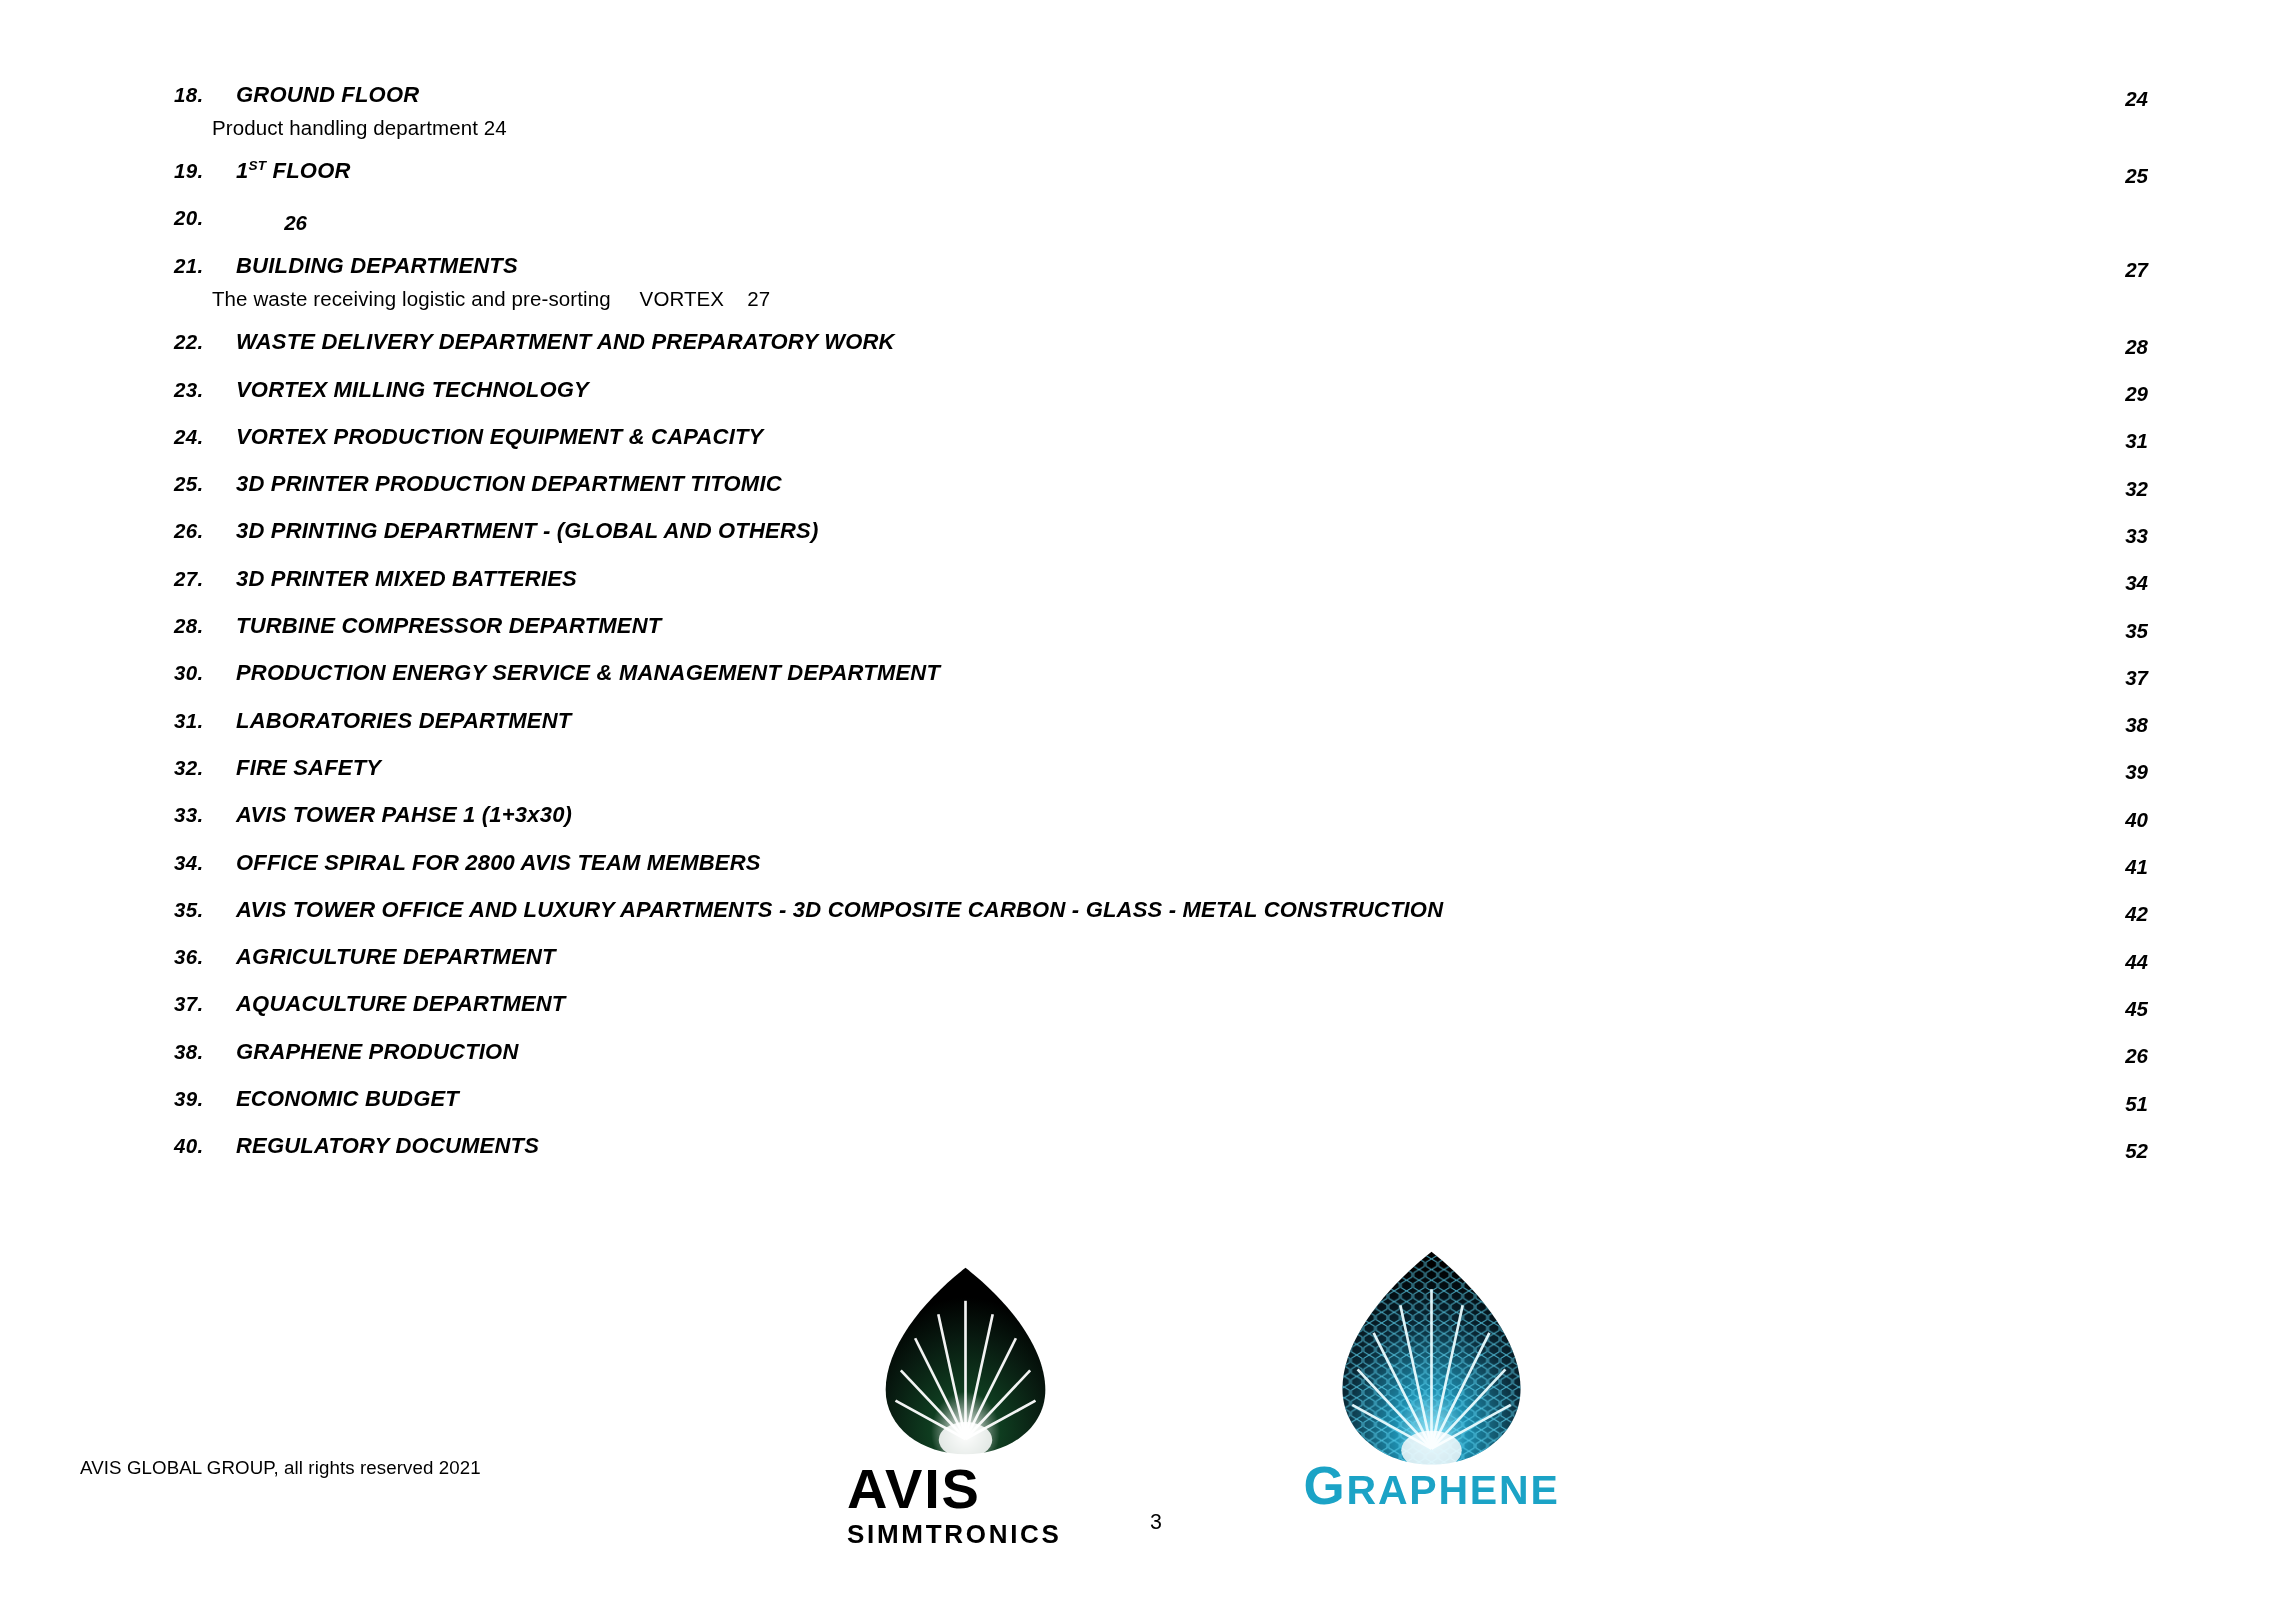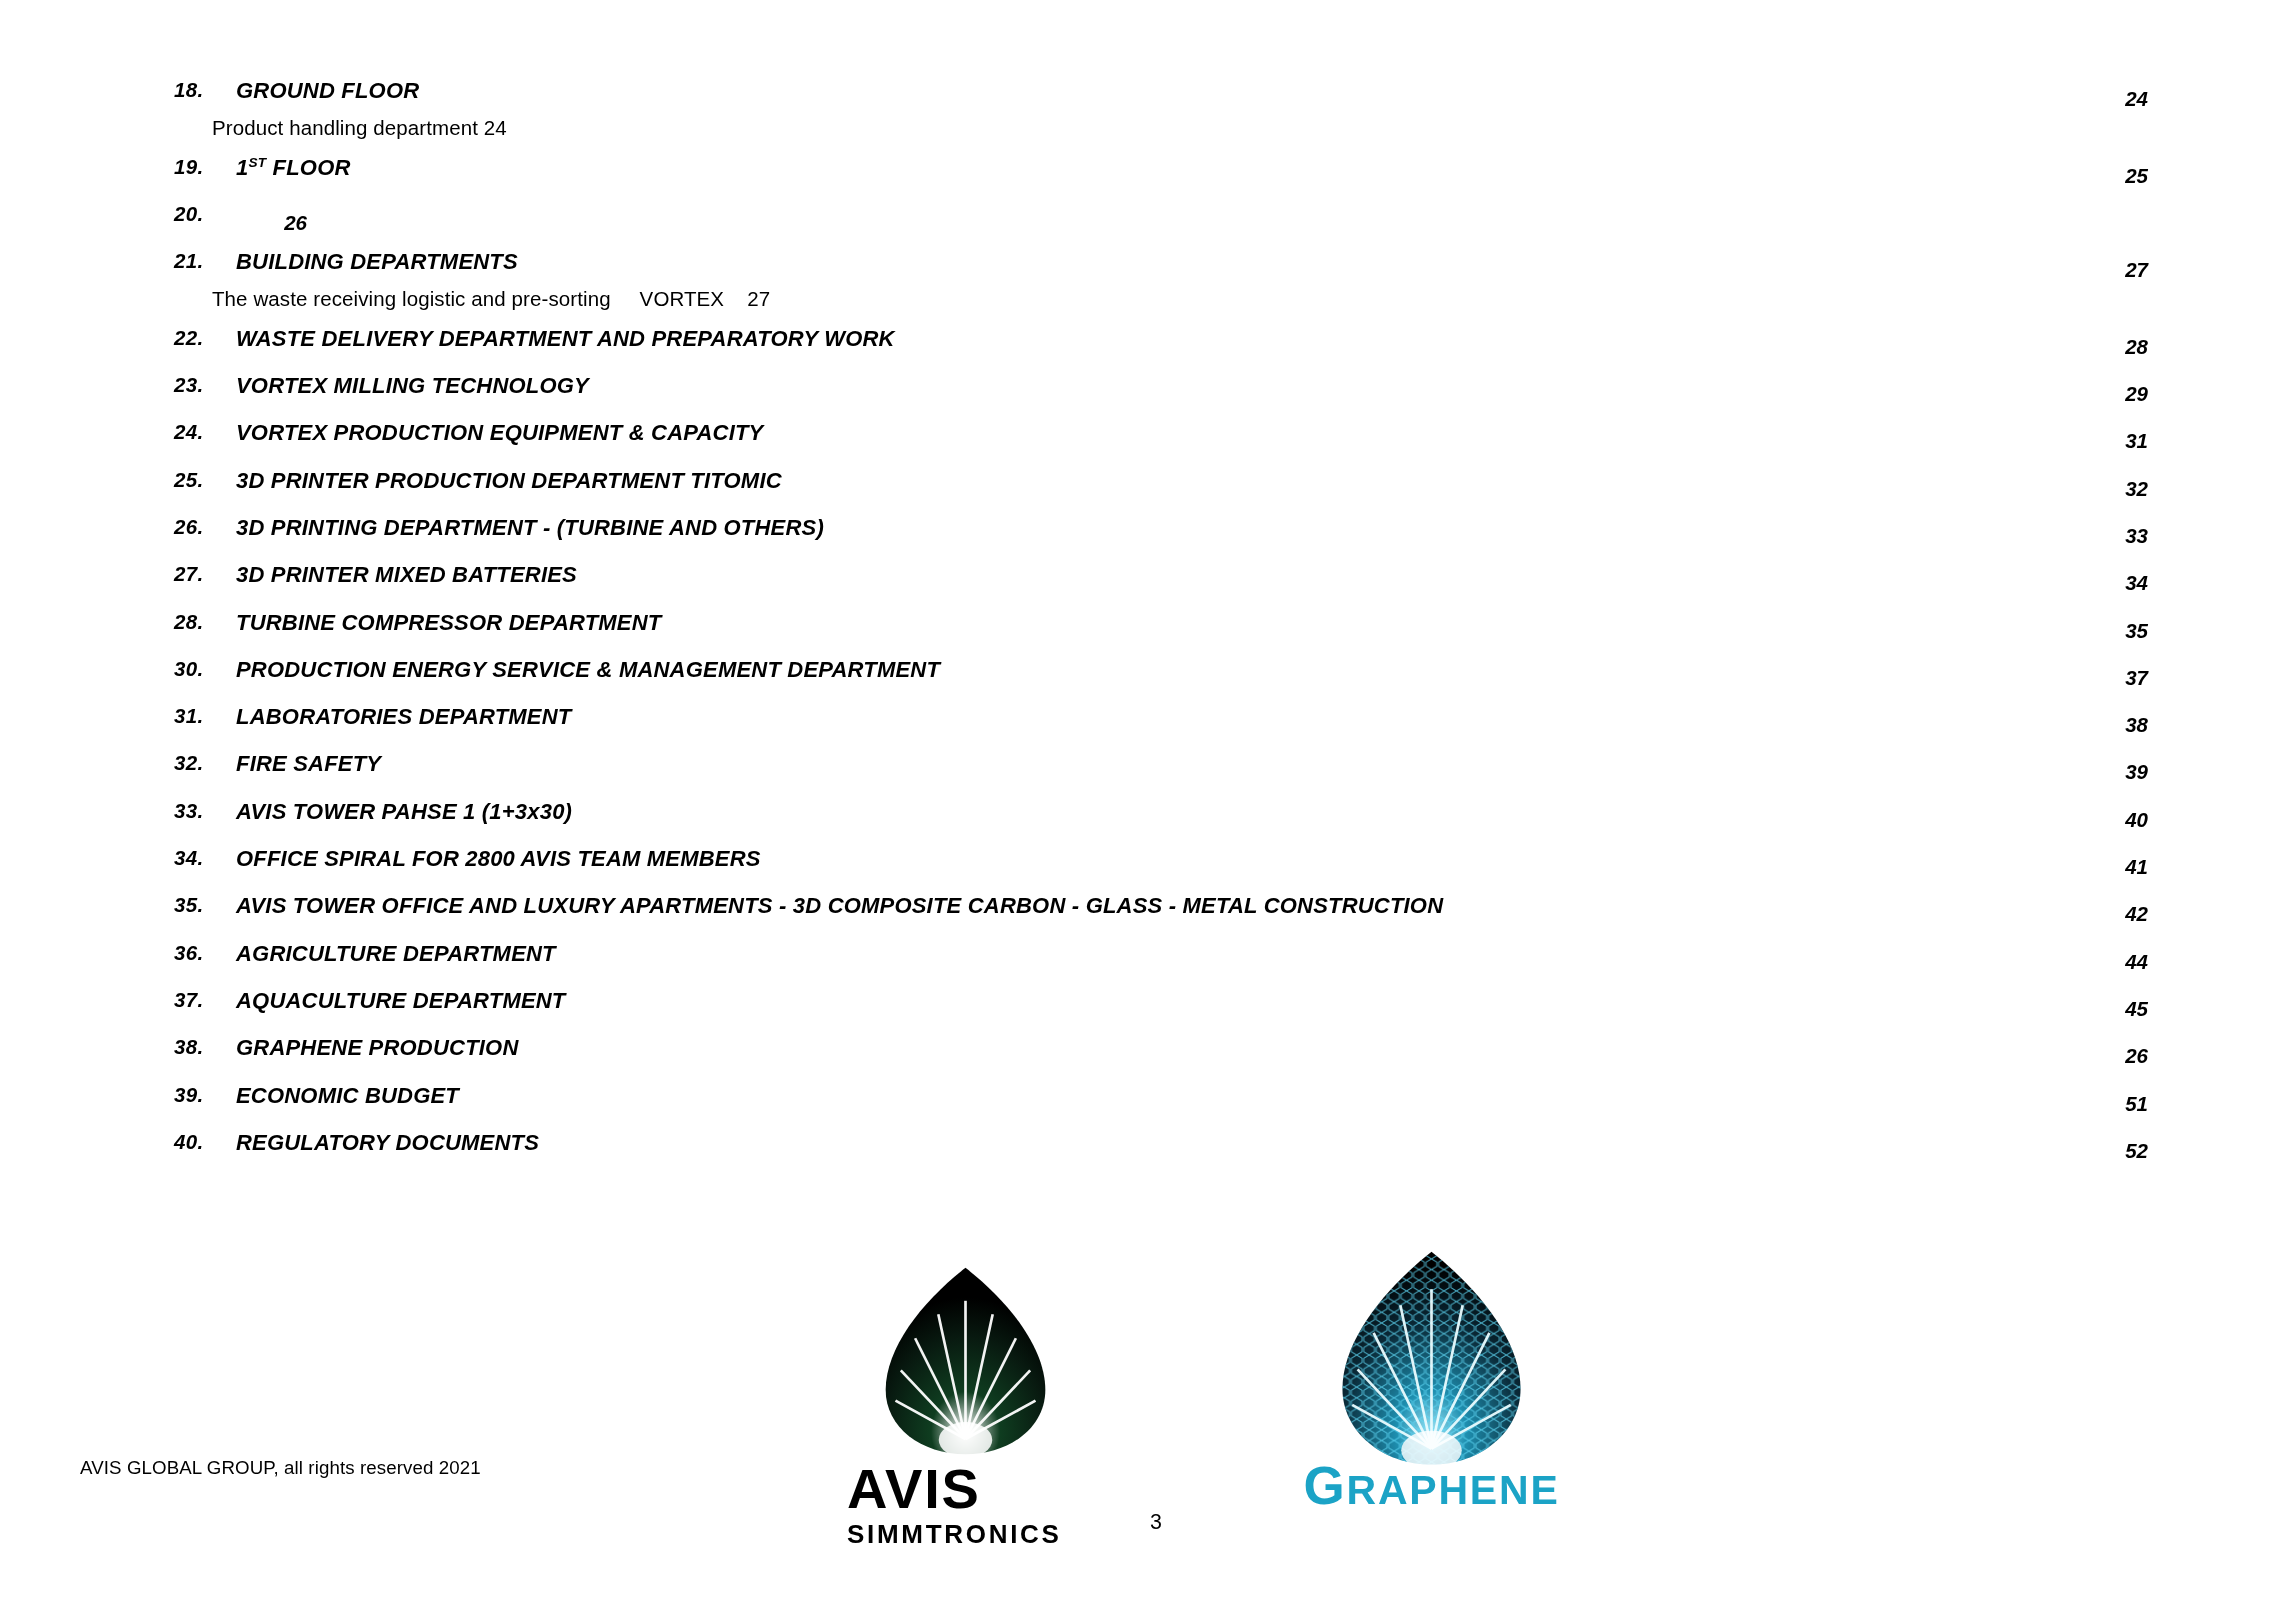--- a/index.html
+++ b/index.html
@@ -23,21 +23,21 @@
     left: 174px;
     top: 78px;
     width: 1974px;
   }
   .toc-entry {
     position: relative;
     margin-bottom: 14.3px;
   }
   .toc-line {
     display: flex;
-    align-items: flex-start;
+    align-items: center;
     width: 100%;
   }
   .toc-num {
     flex: 0 0 62px;
     font-style: italic;
     font-weight: bold;
     font-size: 20.5px;
     letter-spacing: 0.3px;
   }
   .toc-title {
@@ -193,21 +193,21 @@
       <div class="toc-entry">
         <div class="toc-line">
           <span class="toc-num">25.</span>
           <span class="toc-title">3D PRINTER PRODUCTION DEPARTMENT TITOMIC</span>
           <span class="toc-page">32</span>
         </div>
       </div>
       <div class="toc-entry">
         <div class="toc-line">
           <span class="toc-num">26.</span>
-          <span class="toc-title">3D PRINTING DEPARTMENT - (TURBINE AND OTHERS)</span>
+          <span class="toc-title">3D PRINTING DEPARTMENT - (GLOBAL AND OTHERS)</span>
           <span class="toc-page">33</span>
         </div>
       </div>
       <div class="toc-entry">
         <div class="toc-line">
           <span class="toc-num">27.</span>
           <span class="toc-title">3D PRINTER MIXED BATTERIES</span>
           <span class="toc-page">34</span>
         </div>
       </div>

